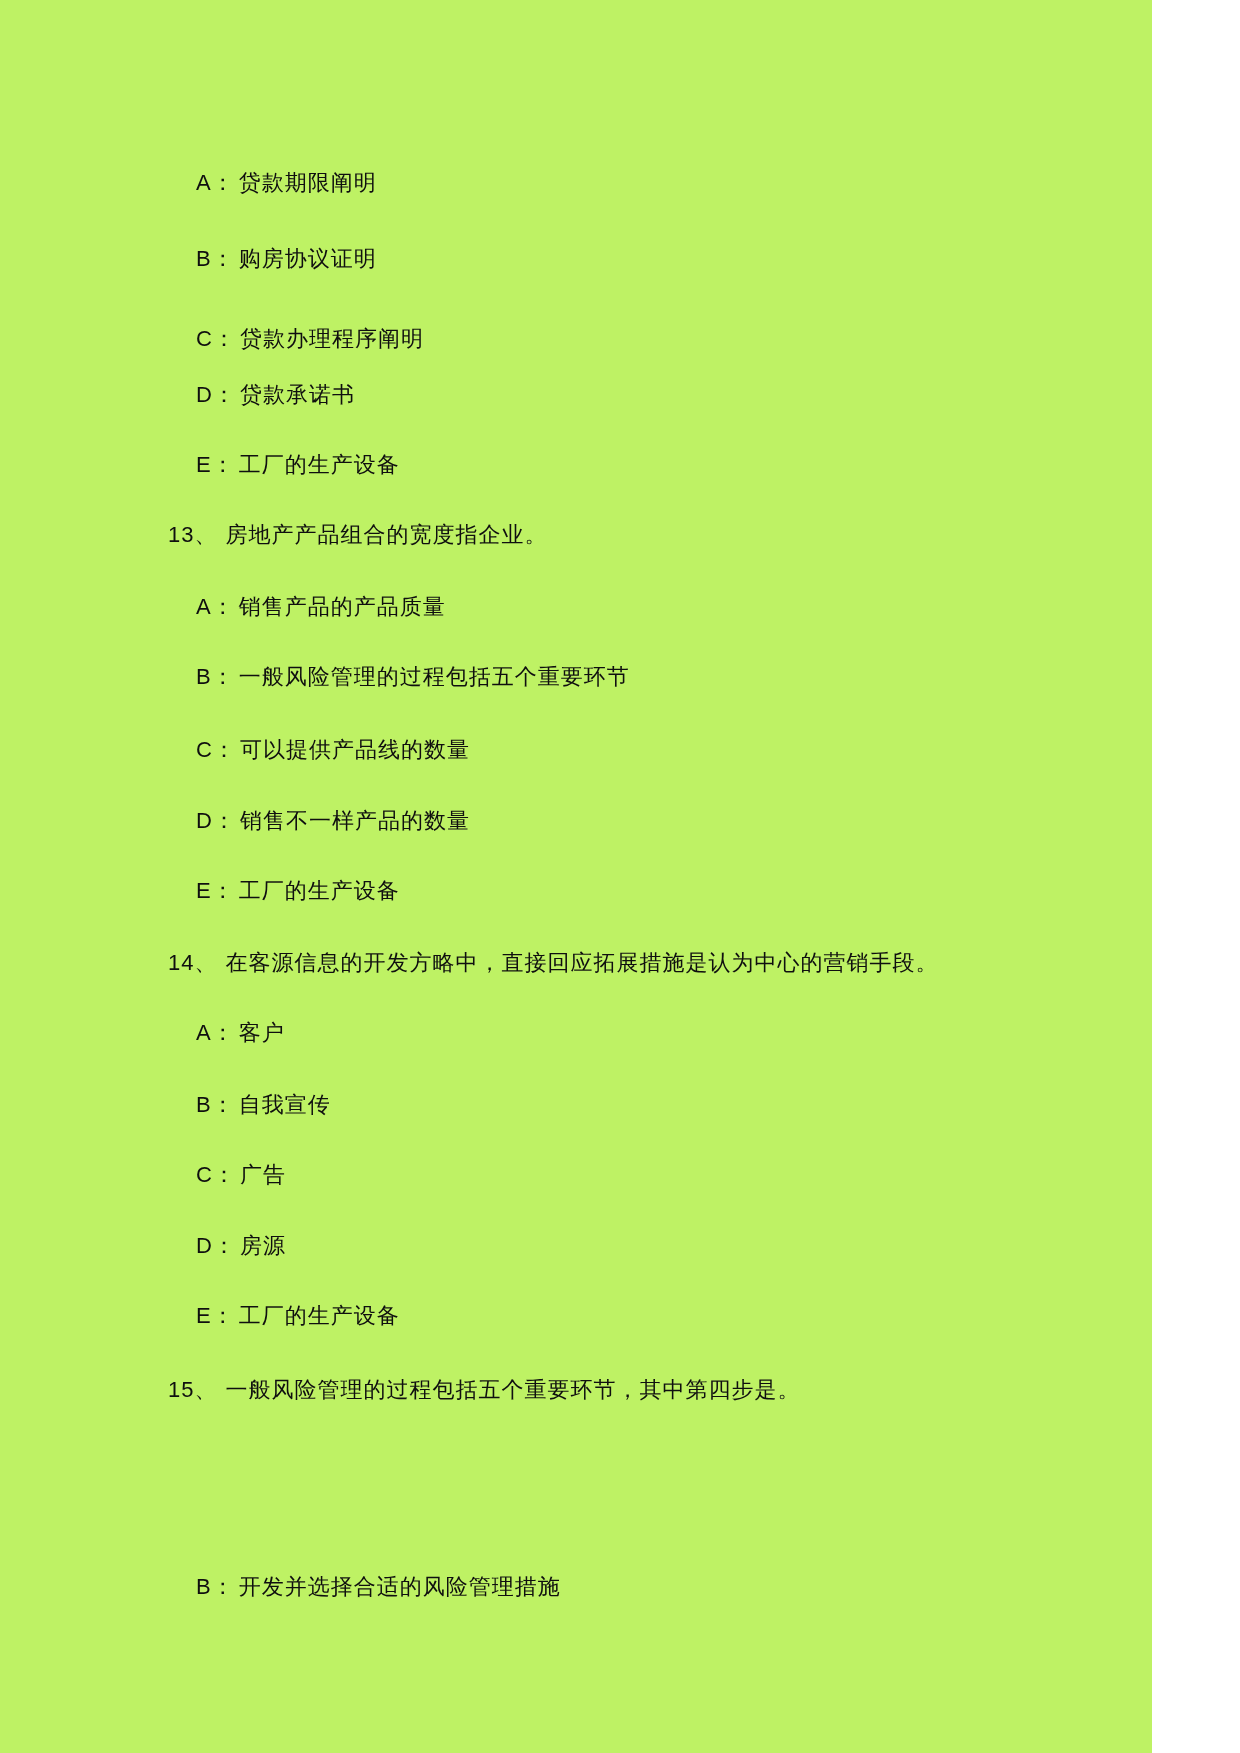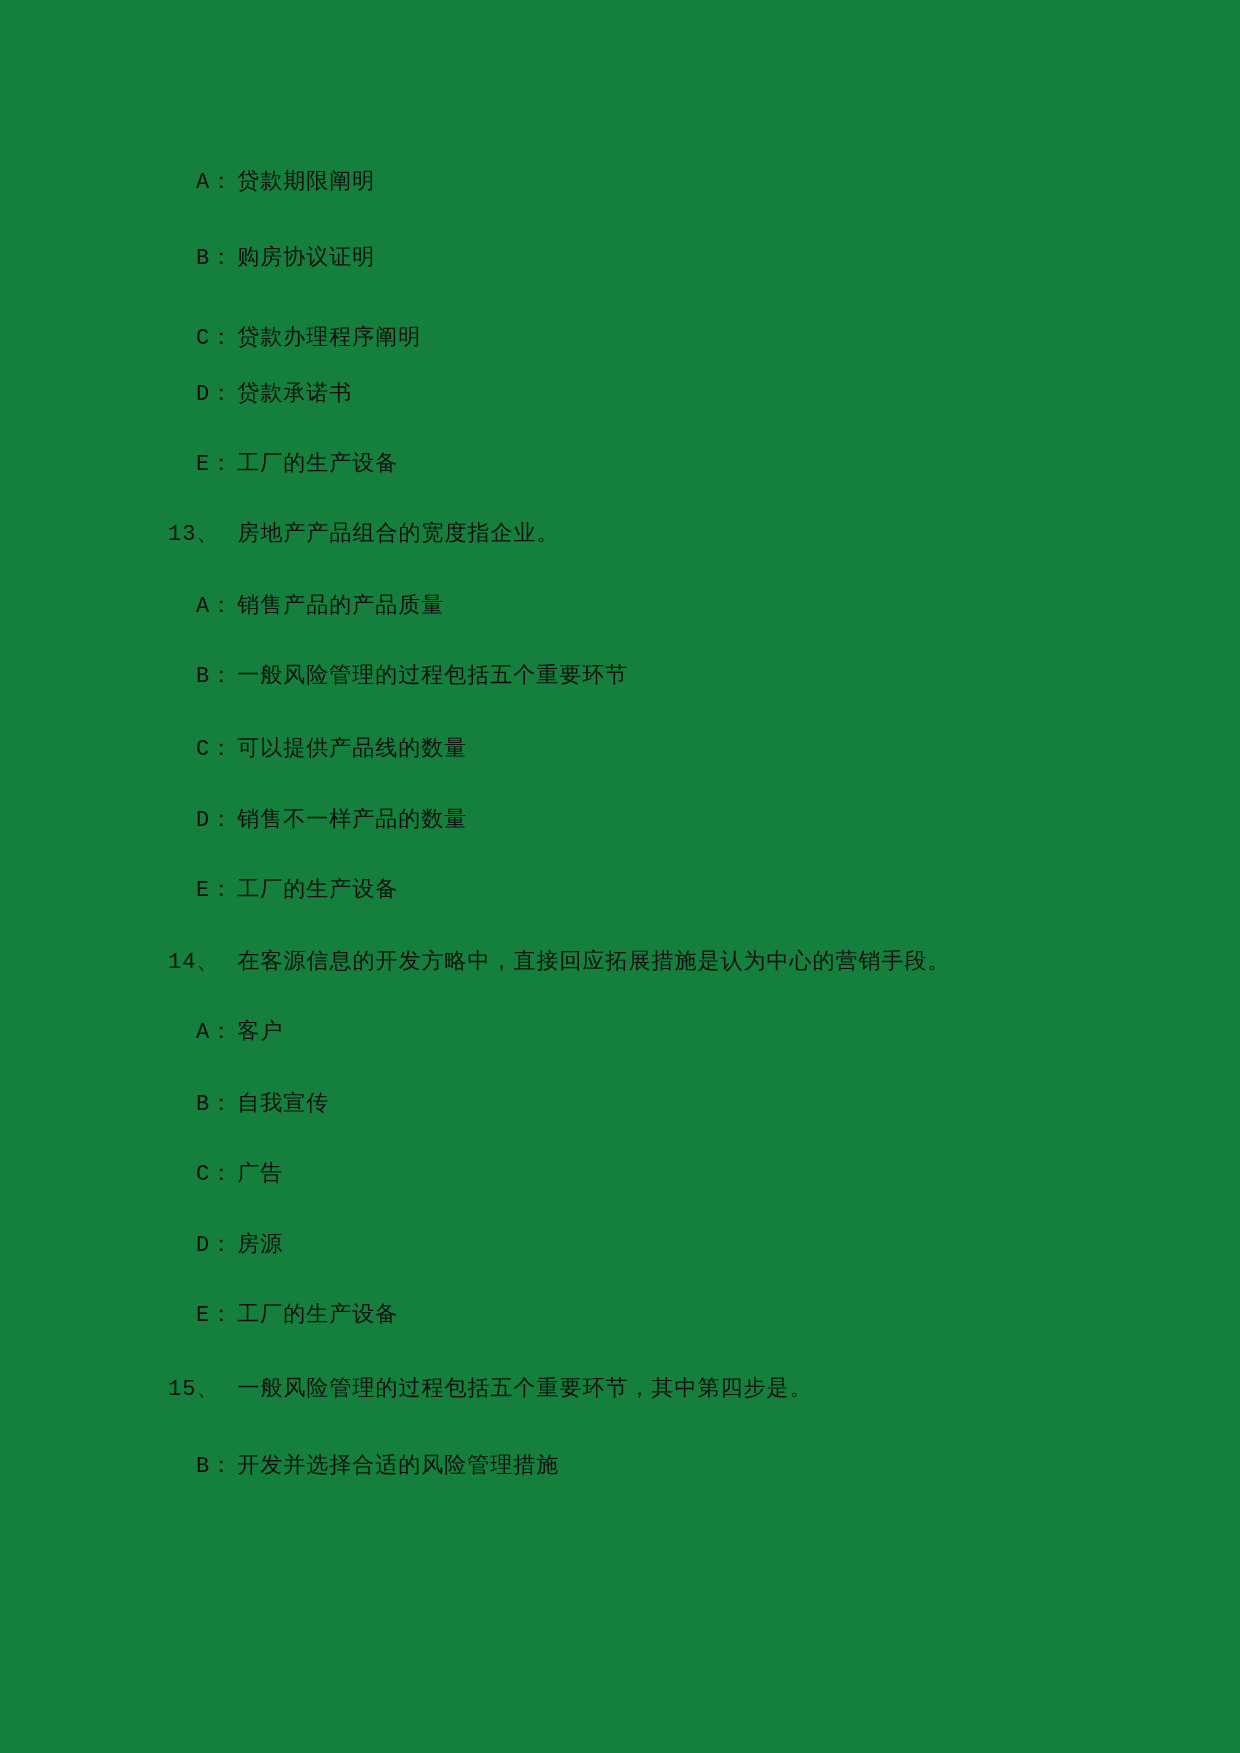--- a/index.html
+++ b/index.html
@@ -2,37 +2,37 @@
 <html><head>
 <meta charset="utf-8">
 <style>
   html, body {
     margin: 0;
     padding: 0;
     background: #ffffff;
   }
   .page {
     position: relative;
-    width: 1240px;
+    width: 1152px;
     height: 1753px;
-    background: #15803d;
+    background: #bef264;
     overflow: hidden;
-    font-family: Liberation Mono, monospace;
+    font-family: Liberation Sans, sans-serif;
     color: #0f0f0f;
   }
   .line {
     position: absolute;
     white-space: nowrap;
     font-size: 22px;
     letter-spacing: 1px;
     line-height: 30px;
   }
   .question { left: 168px; }
   .option   { left: 196px; }
-  .q-number { margin-right: 18px; }
+  .q-number { margin-right: 8px; }
   .opt-label { margin-right: 4px; }
 </style>
 </head>
 <body>
 
 <div class="page">
 
   <div class="line option" style="top:168px">
     <span class="opt-label">A：</span><span class="opt-text">贷款期限阐明</span>
   </div>
@@ -83,17 +83,17 @@
   <div class="line option" style="top:1231px">
     <span class="opt-label">D：</span><span class="opt-text">房源</span>
   </div>
   <div class="line option" style="top:1301px">
     <span class="opt-label">E：</span><span class="opt-text">工厂的生产设备</span>
   </div>
 
   <div class="line question" style="top:1375px">
     <span class="q-number">15、</span><span class="q-text">一般风险管理的过程包括五个重要环节，其中第四步是。</span>
   </div>
-  <div class="line option" style="top:1452px">
+  <div class="line option" style="top:1572px">
     <span class="opt-label">B：</span><span class="opt-text">开发并选择合适的风险管理措施</span>
   </div>
 
 </div>
 
 </body></html>

